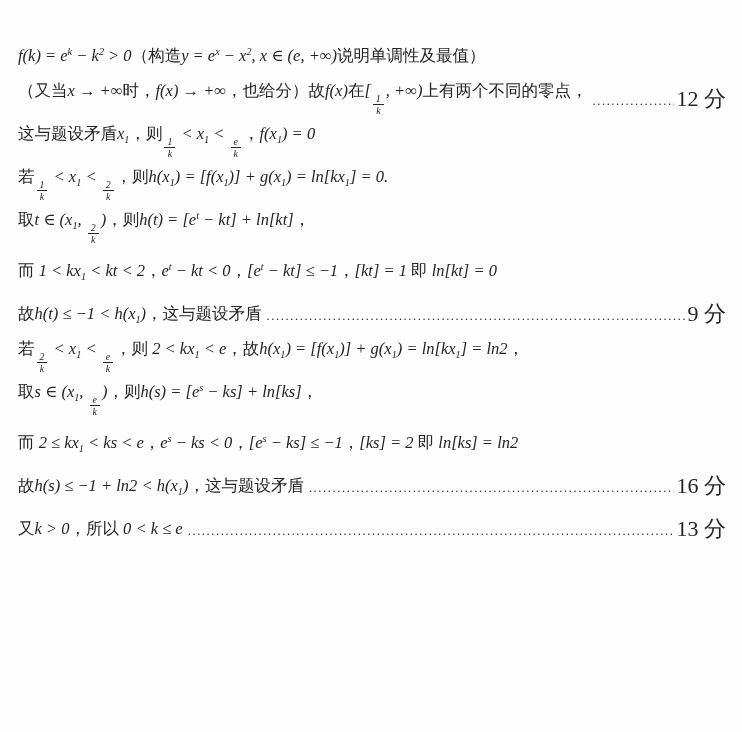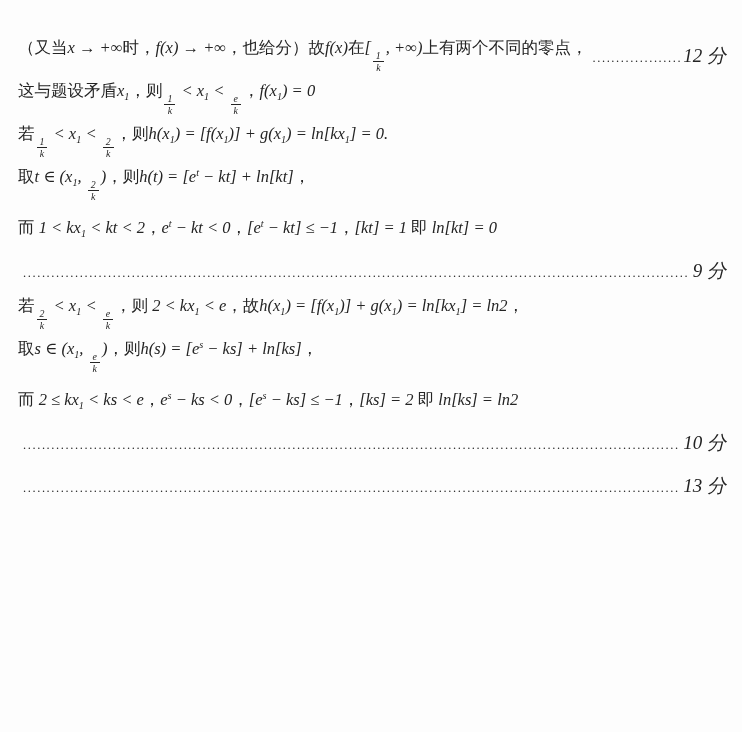--- a/index.html
+++ b/index.html
@@ -61,30 +61,32 @@
     overflow: hidden;
     white-space: nowrap;
     font-size: 12.5px;
     letter-spacing: 1.6px;
     margin: 0 3px 0 5px;
     transform: translateY(3px);
     color: #2c2c2c;
   }
   .score {
     white-space: nowrap;
-    font-size: 19px;
+    font-size: 22px;
     flex: 0 0 auto;
-    font-style: italic;
   }
 </style>
 </head>
 <body style="background: rgb(253, 253, 253); color: rgb(36, 36, 36);">
 
 <div id="doc">
   <div id="doc-lines">
+      <div class="line">
+        <span class="content"><span class="it">f(k) = e</span><sup class="seg">k</sup><span class="it"> − k</span><sup class="seg">2</sup><span class="it"> &gt; 0</span><span class="txt">（构造</span><span class="it">y = e</span><sup class="seg">x</sup><span class="it"> − x</span><sup class="seg">2</sup><span class="it">, x ∈ (e, +∞)</span><span class="txt">说明单调性及最值）</span></span>
+      </div>
       <div class="line">
         <span class="content"><span class="txt">（又当</span><span class="it">x → +∞</span><span class="txt">时，</span><span class="it">f(x) → +∞</span><span class="txt">，也给分）故</span><span class="it">f(x)</span><span class="txt">在</span><span class="it">[</span><span class="frac">
             <span class="num">1</span>
             <span class="den">k</span>
           </span><span class="it">, +∞)</span><span class="txt">上有两个不同的零点，</span></span>
         <span class="dots">..........................................................................................................................................................................................</span>
         <span class="score">12 分</span>
       </div>
       <div class="line">
         <span class="content"><span class="txt">这与题设矛盾</span><span class="it">x</span><sub class="seg">1</sub><span class="txt">，则</span><span class="frac">
@@ -107,20 +109,21 @@
       <div class="line">
         <span class="content"><span class="txt">取</span><span class="it">t ∈ (x</span><sub class="seg">1</sub><span class="it">, </span><span class="frac">
             <span class="num">2</span>
             <span class="den">k</span>
           </span><span class="it">)</span><span class="txt">，则</span><span class="it">h(t) = [e</span><sup class="seg">t</sup><span class="it"> − kt] + ln[kt]</span><span class="txt">，</span></span>
       </div>
       <div class="line">
         <span class="content"><span class="txt">而 </span><span class="it">1 &lt; kx</span><sub class="seg">1</sub><span class="it"> &lt; kt &lt; 2</span><span class="txt">，</span><span class="it">e</span><sup class="seg">t</sup><span class="it"> − kt &lt; 0</span><span class="txt">，</span><span class="it">[e</span><sup class="seg">t</sup><span class="it"> − kt] ≤ −1</span><span class="txt">，</span><span class="it">[kt] = 1</span><span class="txt"> 即 </span><span class="it">ln[kt] = 0</span></span>
       </div>
       <div class="line">
+        <span class="content"><span class="txt">故</span><span class="it">h(t) ≤ −1 &lt; h(x</span><sub class="seg">1</sub><span class="it">)</span><span class="txt">，这与题设矛盾</span></span>
         <span class="dots">..........................................................................................................................................................................................</span>
         <span class="score">9 分</span>
       </div>
       <div class="line">
         <span class="content"><span class="txt">若</span><span class="frac">
             <span class="num">2</span>
             <span class="den">k</span>
           </span><span class="it"> &lt; x</span><sub class="seg">1</sub><span class="it"> &lt; </span><span class="frac">
             <span class="num">e</span>
             <span class="den">k</span>
@@ -129,21 +132,23 @@
       <div class="line">
         <span class="content"><span class="txt">取</span><span class="it">s ∈ (x</span><sub class="seg">1</sub><span class="it">, </span><span class="frac">
             <span class="num">e</span>
             <span class="den">k</span>
           </span><span class="it">)</span><span class="txt">，则</span><span class="it">h(s) = [e</span><sup class="seg">s</sup><span class="it"> − ks] + ln[ks]</span><span class="txt">，</span></span>
       </div>
       <div class="line">
         <span class="content"><span class="txt">而 </span><span class="it">2 ≤ kx</span><sub class="seg">1</sub><span class="it"> &lt; ks &lt; e</span><span class="txt">，</span><span class="it">e</span><sup class="seg">s</sup><span class="it"> − ks &lt; 0</span><span class="txt">，</span><span class="it">[e</span><sup class="seg">s</sup><span class="it"> − ks] ≤ −1</span><span class="txt">，</span><span class="it">[ks] = 2</span><span class="txt"> 即 </span><span class="it">ln[ks] = ln2</span></span>
       </div>
       <div class="line">
+        <span class="content"><span class="txt">故</span><span class="it">h(s) ≤ −1 + ln2 &lt; h(x</span><sub class="seg">1</sub><span class="it">)</span><span class="txt">，这与题设矛盾</span></span>
         <span class="dots">..........................................................................................................................................................................................</span>
-        <span class="score">10 分</span>
+        <span class="score">16 分</span>
       </div>
       <div class="line">
+        <span class="content"><span class="txt">又</span><span class="it">k &gt; 0</span><span class="txt">，所以 </span><span class="it">0 &lt; k ≤ e</span></span>
         <span class="dots">..........................................................................................................................................................................................</span>
         <span class="score">13 分</span>
       </div>
     </div>
 </div>
 
 </body></html>

